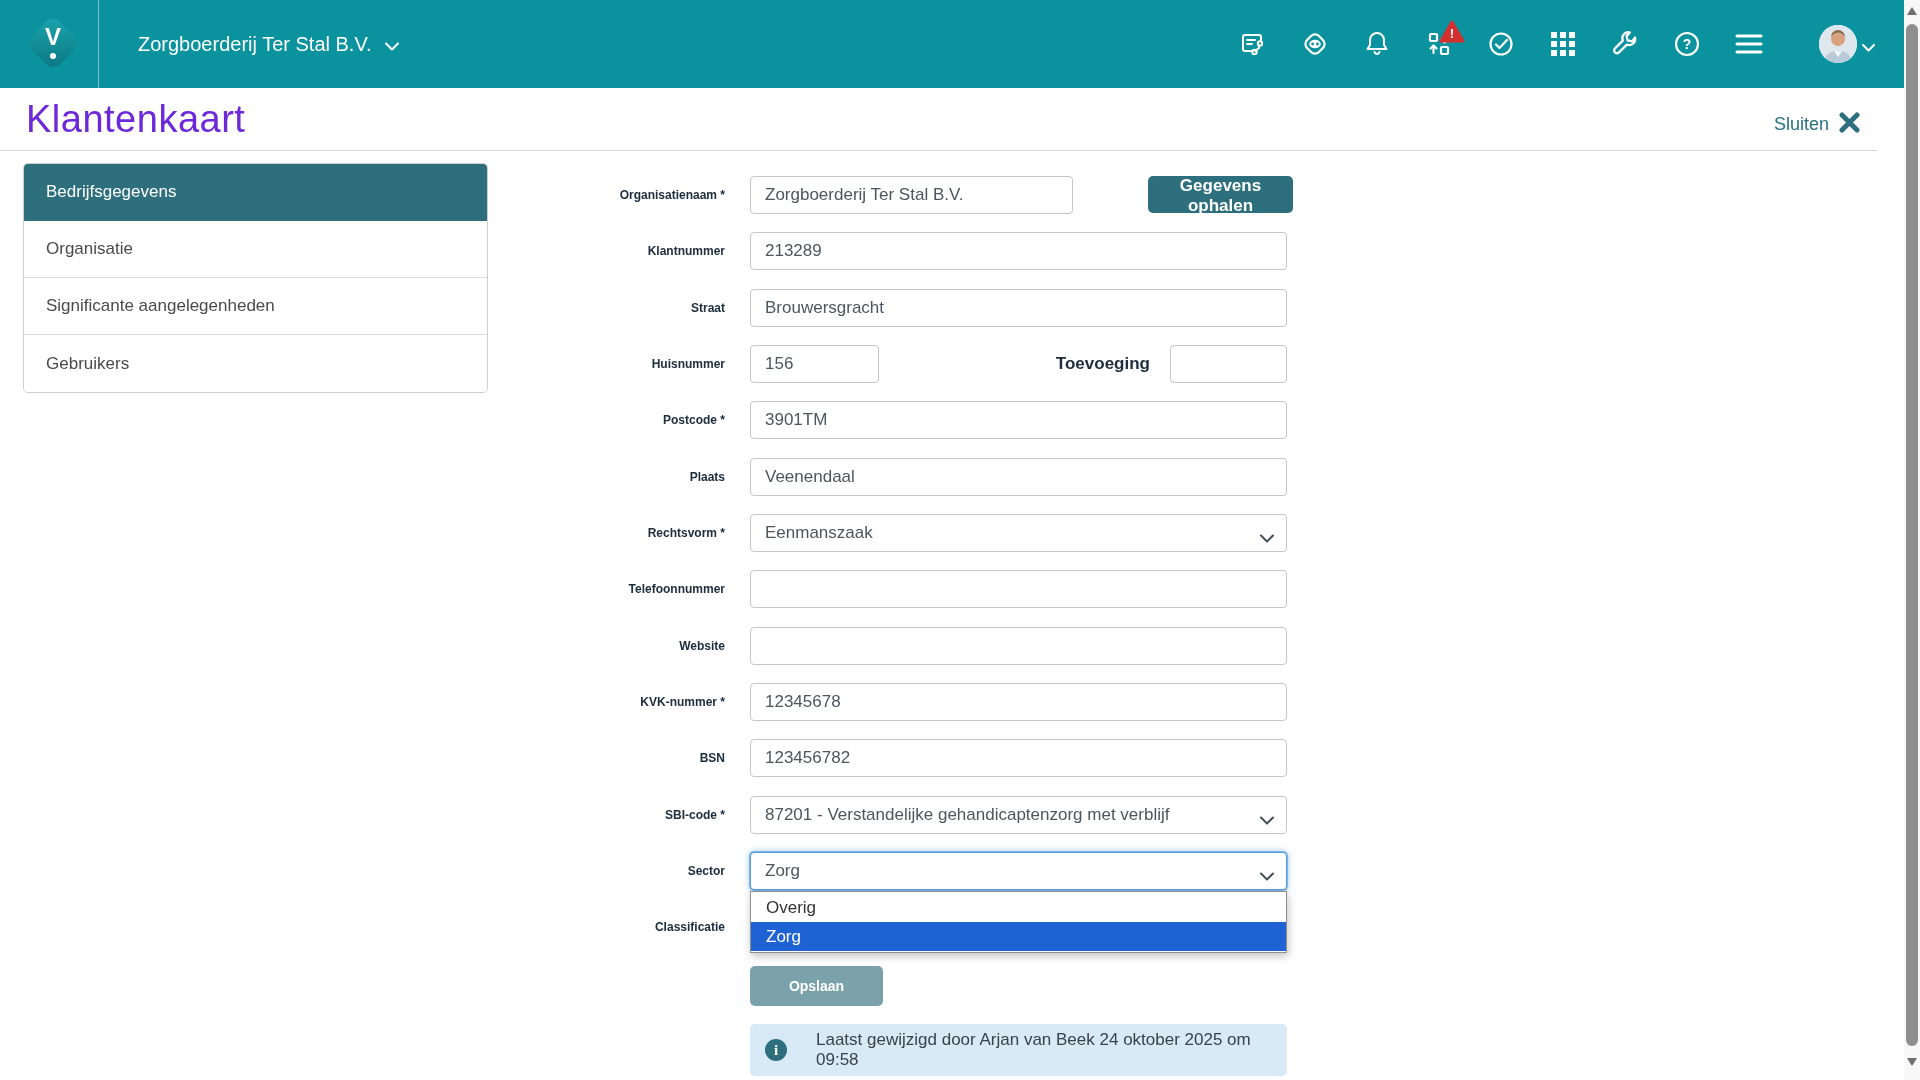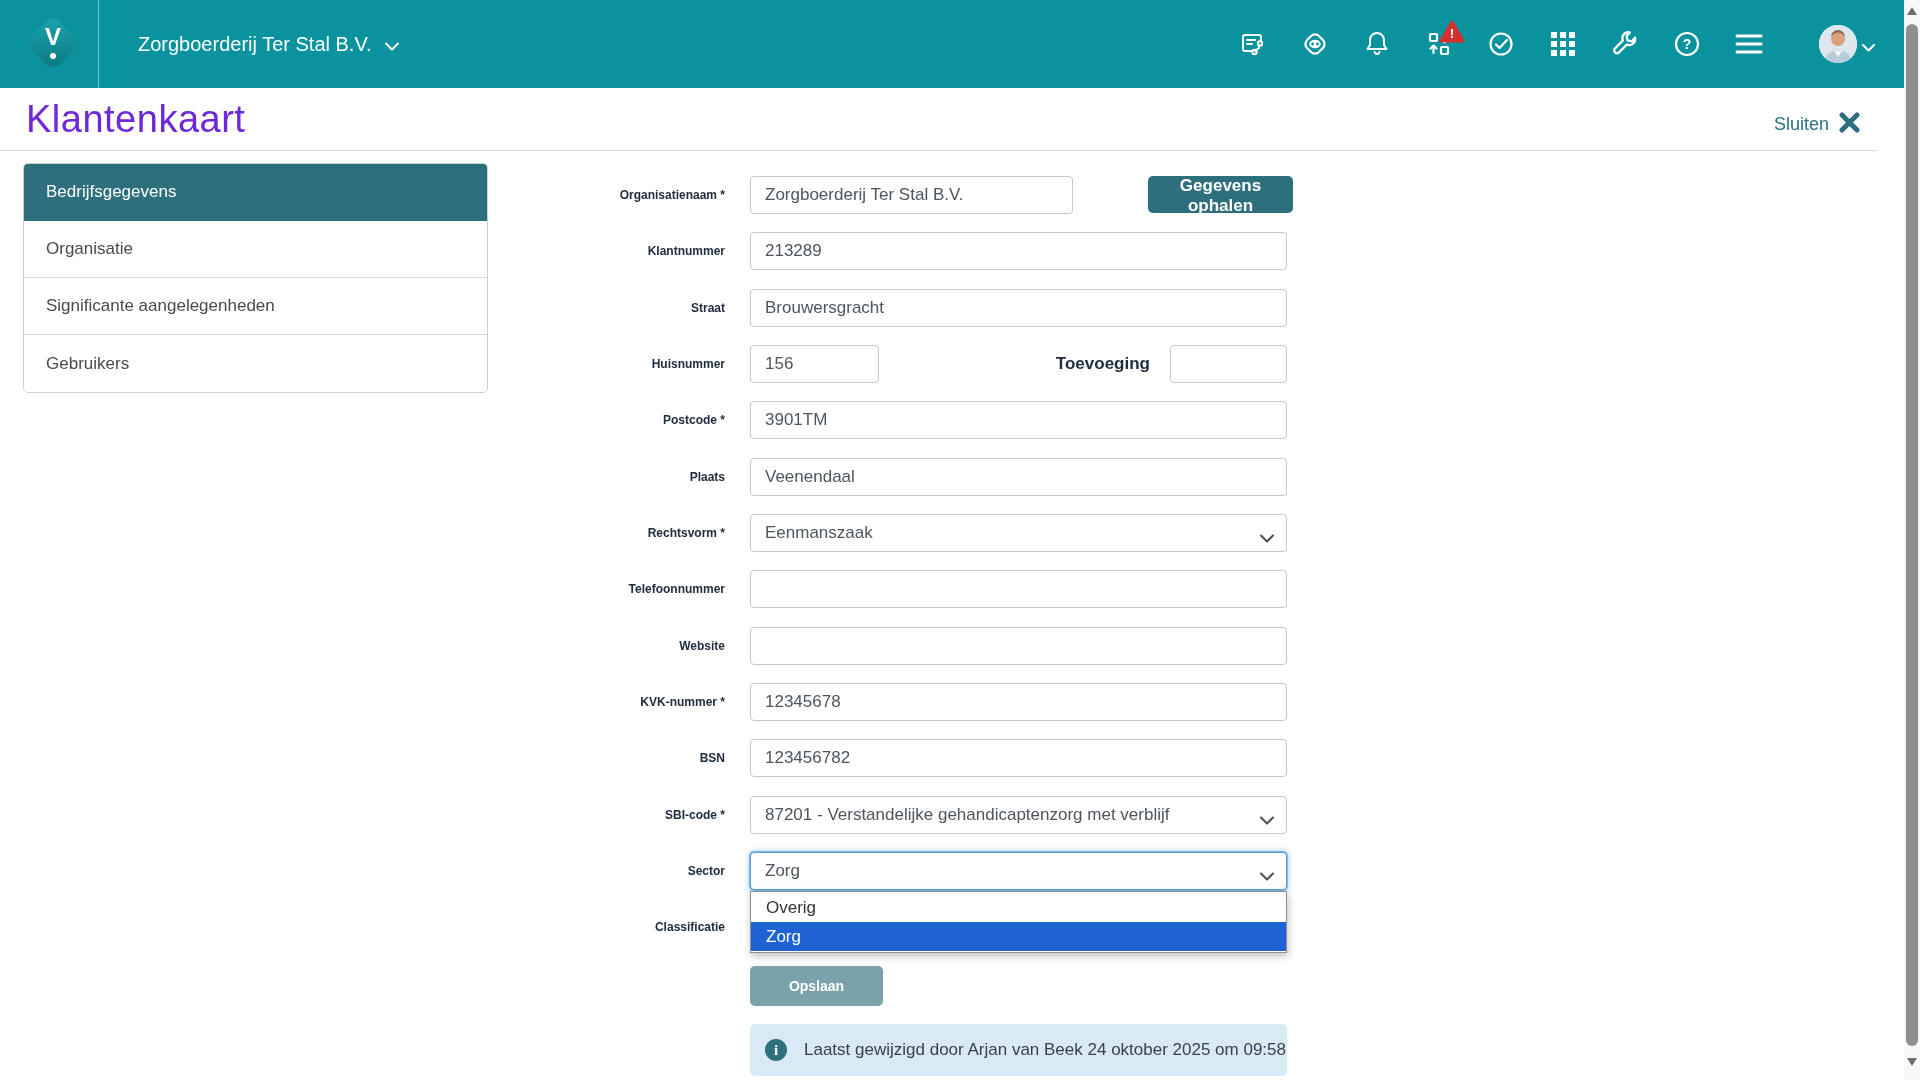--- a/index.html
+++ b/index.html
@@ -75,21 +75,21 @@
     box-shadow:1px 3px 8px rgba(0,0,0,.25);z-index:5;padding:1px 0;}
   .ddopt{height:29px;line-height:29px;padding-left:15px;font-size:17px;color:#333;cursor:pointer;}
   .ddopt.selected{background:var(--hl);color:#fff;}
 
   
   .infobar{position:absolute;left:750px;top:1024px;width:537px;height:52px;background:var(--infobg);
     border-radius:5px;display:flex;align-items:center;}
   .infoicon{width:22px;height:22px;border-radius:50%;background:var(--active);color:#fff;
     font-size:15px;font-weight:bold;display:flex;align-items:center;justify-content:center;
     margin-left:15px;flex:0 0 auto;font-family:"Liberation Serif",serif;}
-  .infotext{margin-left:17px;font-size:17px;color:#3b4248;}
+  .infotext{margin-left:29px;font-size:17px;color:#3b4248;}
 
   
   .scrollcol{position:absolute;left:1904px;top:0;width:16px;height:1080px;background:#f8f8f8;}
   .sthumb{position:absolute;left:2px;top:24px;width:12px;height:1022px;background:#8f8f8f;border-radius:7px;}
   .sarrow{position:absolute;left:3px;width:0;height:0;border-left:5px solid transparent;border-right:5px solid transparent;}
   .sarrow.up{top:7px;border-bottom:8px solid #6e6e6e;}
   .sarrow.down{top:1058px;border-top:8px solid #6e6e6e;}
 </style>
 </head>
 <body>

